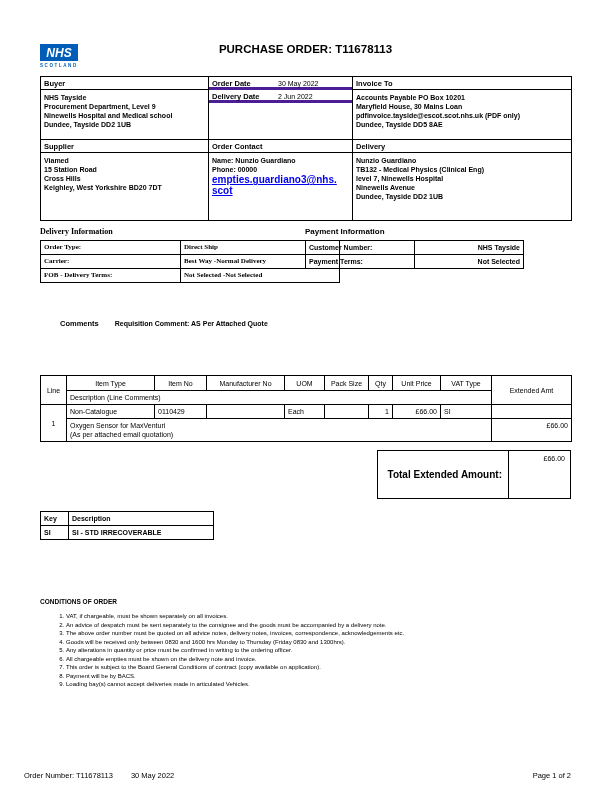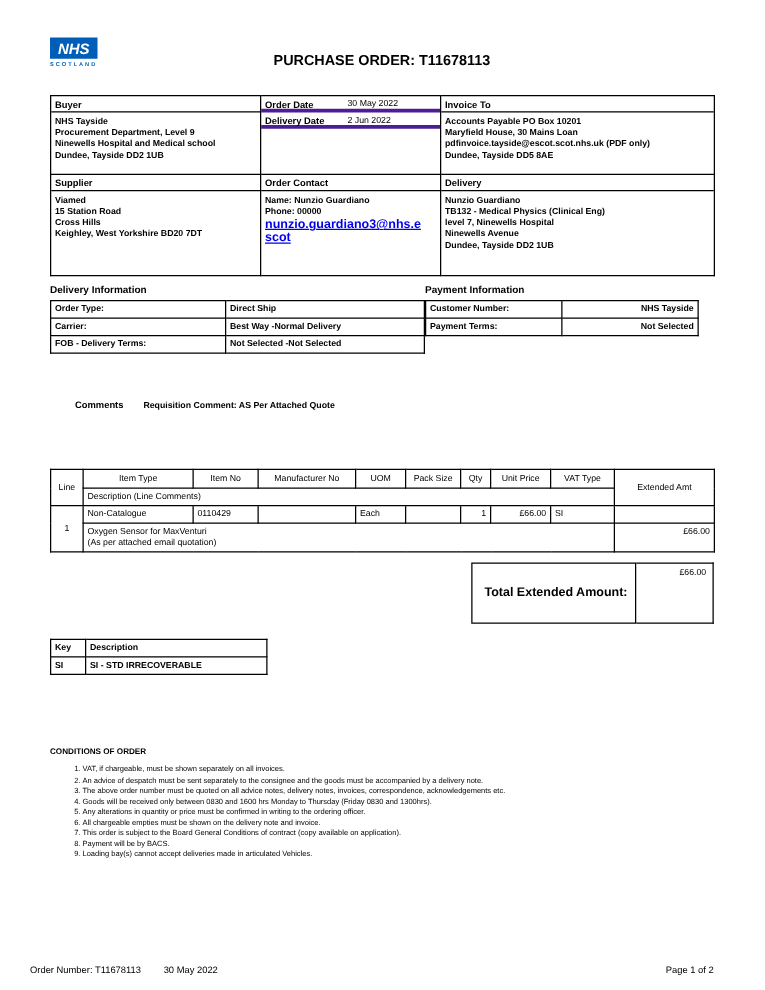--- a/index.html
+++ b/index.html
@@ -4,21 +4,21 @@
 <style>
   html, body { margin:0; padding:0; }
   body {
     width:612px; height:792px; background:#ffffff; color:#000;
     font-family:"Liberation Sans", sans-serif;
   }
   .page { position:relative; width:612px; height:792px; overflow:hidden;
           padding:0 41px 0 40px; box-sizing:border-box; }
 
   
-  .nhs-logo { position:absolute; left:40px; top:30px; width:46px; }
+  .nhs-logo { position:absolute; left:40px; top:44px; width:46px; }
   .nhs-box { background:#005EB8; color:#fff; width:38px; height:17px;
              font-weight:bold; font-style:italic; font-size:12px;
              display:flex; align-items:center; justify-content:center; }
   .nhs-sub { color:#005EB8; font-size:4.5px; font-weight:bold;
              letter-spacing:1.6px; margin-top:2px; }
 
   .title { margin:0; padding-top:43px; text-align:center;
            font-size:11.5px; font-weight:bold; }
 
   
@@ -33,21 +33,21 @@
   .date-row { display:flex; border-bottom:3px solid #4c1d95; box-sizing:border-box;
               height:13px; padding:2px 3px; font-size:7px; line-height:9px; }
   .date-lbl { font-weight:bold; font-size:7.5px; width:66px; flex:none; }
   .email-link { color:#0000EE; text-decoration:underline; font-size:10px;
                 line-height:11px; display:inline-block; width:126px;
                 word-break:break-all; cursor:pointer; }
 
   .section-heading { font-weight:bold; font-size:8px; line-height:10px; }
 
   .info-row { display:flex; margin-top:6px; }
-  .info-col-left { width:300px; flex:none; }
+  .info-col-left { width:265px; flex:none;font-family:Liberation Serif, serif; }
   .info-col-right { width:174px; flex:none; margin-left:0; }
   .info-table { border-collapse:collapse; table-layout:fixed; margin-top:3px; }
   .info-table td { border:1px solid #000; padding:2px 3px; box-sizing:border-box;
                    height:14px; font-size:7px; line-height:9px; font-weight:bold;
                    vertical-align:top; }
   .deliv-table { width:300px; }
   .deliv-table .lc { width:140px; }
   .pay-table { width:219px; }
   .pay-table .lc { width:109px; }
   .pay-table .vc { text-align:right; }
@@ -159,21 +159,21 @@
           <div>15 Station Road</div>
           <div>Cross Hills</div>
           <div>Keighley, West Yorkshire BD20 7DT</div>
         </div>
       </td>
       <td>
         <div class="cell-head">Order Contact</div>
         <div class="cell-body">
           <div>Name: Nunzio Guardiano</div>
           <div>Phone: 00000</div>
-          <a class="email-link">nunzio.guardiano3@nhs.escot</a>
+          <a class="email-link">empties.guardiano3@nhs.scot</a>
         </div>
       </td>
       <td>
         <div class="cell-head">Delivery</div>
         <div class="cell-body">
           <div>Nunzio Guardiano</div>
           <div>TB132 - Medical Physics (Clinical Eng)</div>
           <div>level 7, Ninewells Hospital</div>
           <div>Ninewells Avenue</div>
           <div>Dundee, Tayside DD2 1UB</div>

